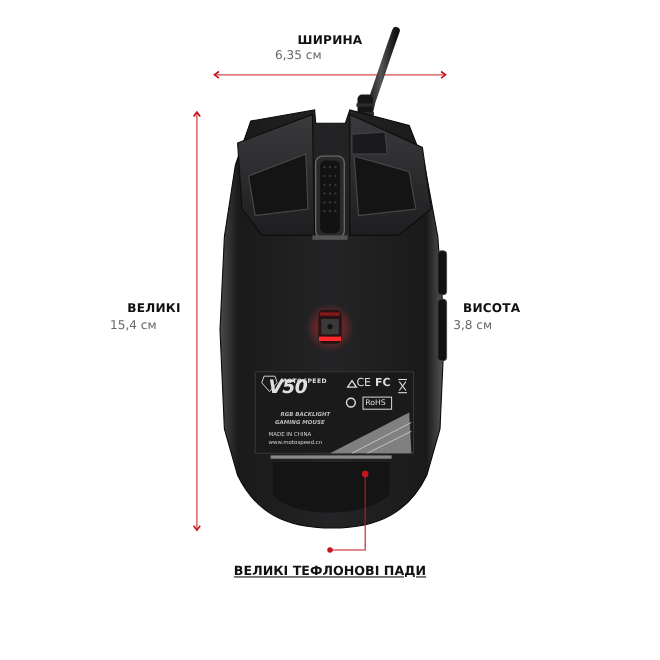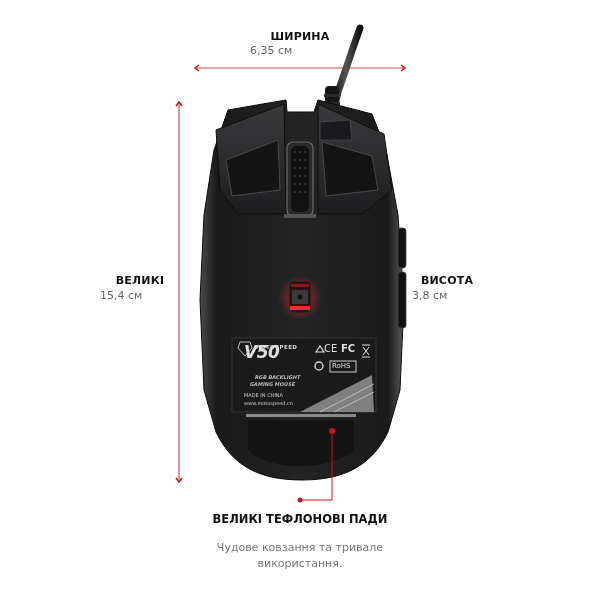--- a/index.html
+++ b/index.html
@@ -1,21 +1,21 @@
 <!DOCTYPE html>
 <html><head>
   <meta charset="utf-8">
   <style>
     html, body { margin:0; padding:0; background:#ffffff; }
     body { width:600px; height:600px; position:relative; overflow:hidden;
       font-family:"DejaVu Sans", "Liberation Sans", sans-serif; }
     .lbl-title { position:absolute; font-weight:bold; font-size:11px; color:#111; letter-spacing:0.2px; text-align:center; }
     .lbl-value { position:absolute; font-size:11px; color:#666; }
     .stage { position:absolute; left:0; top:0; width:536px; height:600px; }
-    .feature-title { position:absolute; left:0; width:600px; top:512px; text-align:center; font-weight:bold; font-size:11.5px; color:#111; }
+    .feature-title { position:absolute; left:0; width:600px; top:512px; text-align:center; font-weight:bold; font-size:11.5px; color:#111;text-decoration:underline; }
     .feature-desc { position:absolute; left:0; width:600px; top:540px; text-align:center; font-size:11px; color:#777; line-height:16px; }
   </style>
 </head>
 <body>
 
 <div class="stage">
 
   <div class="lbl-title" style="left:250px; top:30px; width:100px;">ШИРИНА</div>
   <div class="lbl-value" style="left:250px; top:44px; width:100px;">6,35 см</div>
 
@@ -140,17 +140,13 @@
   <div style="position:absolute; left:328px; top:343px; font-size:10px; color:#ddd; font-weight:bold;margin-left:13px;">FC</div>
   <div style="position:absolute; left:324px; top:343px; font-size:10px; color:#ddd;">CE</div>
   <div style="position:absolute; left:332px; top:362px; font-size:7px; color:#ddd; font-weight:normal;">RoHS</div>
   <div style="position:absolute; left:244px; top:342px; font-size:17px; color:#e0e0e0; font-weight:bold; font-style:italic; letter-spacing:-0.5px;">V50</div>
   <div style="position:absolute; left:255px; top:374px; font-size:5px; color:#bbb; font-style:italic; font-weight:bold;">RGB BACKLIGHT</div>
   <div style="position:absolute; left:250px; top:381px; font-size:5px; color:#bbb; font-style:italic; font-weight:bold;">GAMING MOUSE</div>
   <div style="position:absolute; left:244px; top:392px; font-size:5px; color:#cfcfcf;">MADE IN CHINA</div>
   <div style="position:absolute; left:244px; top:400px; font-size:5px; color:#cfcfcf;">www.motospeed.cn</div>
 
   <div class="feature-title">ВЕЛИКІ ТЕФЛОНОВІ ПАДИ</div>
-  <div class="feature-desc">
-    <div>Чудове ковзання та тривале</div>
-    <div>використання.</div>
-  </div>
 </div>
 
 </body></html>

